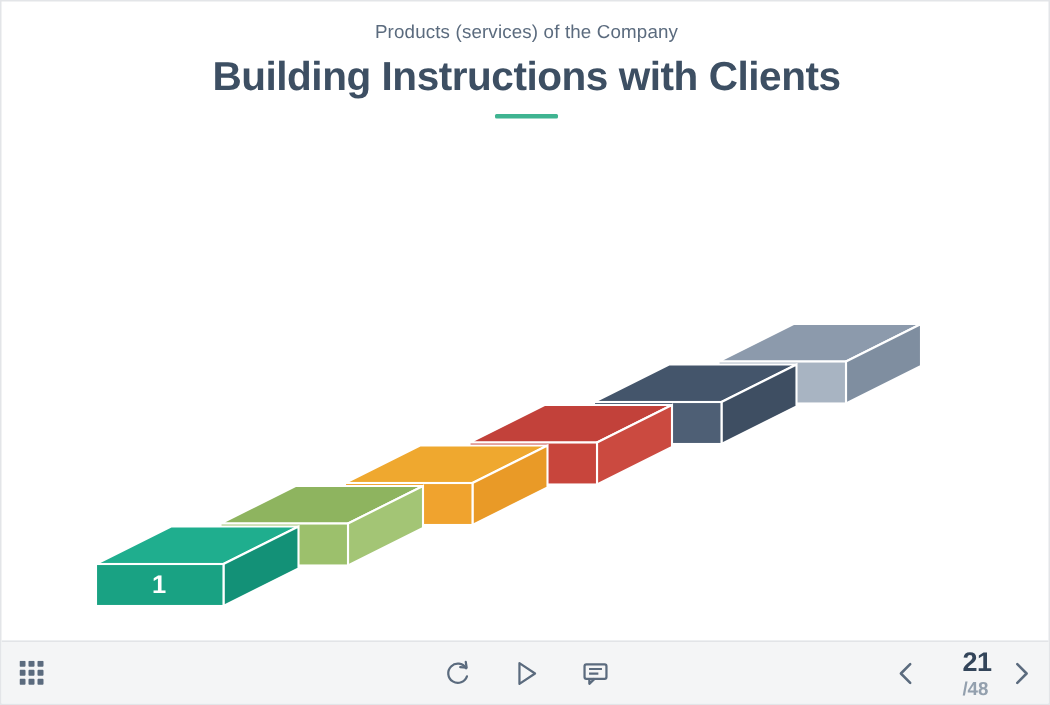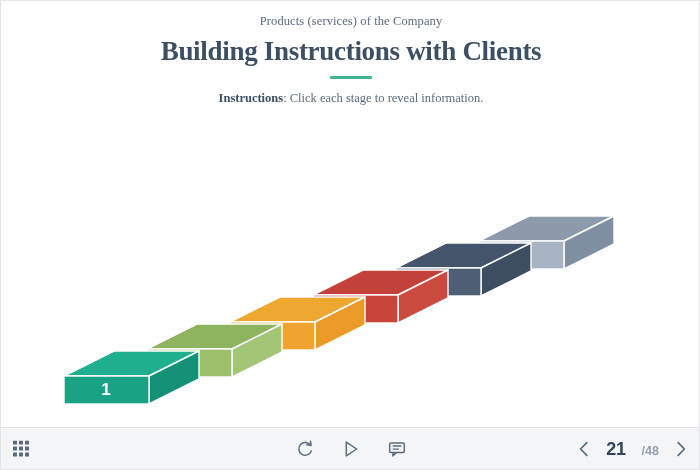--- a/index.html
+++ b/index.html
@@ -22,21 +22,20 @@
     border: 1px solid #e3e5e8;
   }
 
   
   .header {
     position: absolute;
     top: 0;
     left: 0;
     width: 700px;
     text-align: center;
-    font-family: Liberation Serif, serif;
   }
   .eyebrow {
     margin-top: 12px;
     font-size: 12.5px;
     color: #5b6b7e;
     letter-spacing: 0.1px;
     line-height: 16px;
   }
   .slide-title {
     margin-top: 6px;
@@ -125,20 +124,21 @@
     display: flex;
     align-items: center;
     justify-content: center;
     cursor: pointer;
     line-height: 0;
   }
   .pager {
     display: flex;
     align-items: baseline;
     color: #3d4f63;
+    flex-direction: column;
   }
   .pager .cur {
     font-size: 18px;
     font-weight: bold;
     color: #33455a;
     letter-spacing: -0.3px;
   }
   .pager .tot {
     font-size: 12.5px;
     font-weight: bold;
@@ -148,21 +148,20 @@
 </style>
 </head>
 <body>
 
 <div id="slide">
 
   <div class="header">
     <div class="eyebrow">Products (services) of the Company</div>
     <div class="slide-title" style="color: rgb(61, 79, 99);">Building Instructions with Clients</div>
     <div class="title-rule" style="background: rgb(63, 180, 145);"></div>
-    <div class="instructions"><span class="lead">Instructions</span><span>: Click each stage to reveal information.</span></div>
   </div>
 
   <div class="stage">
     <svg class="stair-svg" viewBox="0 0 700 315" xmlns="http://www.w3.org/2000/svg">
 
       <g>
         <polygon points="478,130 528,105 613,105 563,130" fill="#8C9AAC" stroke="#ffffff" stroke-width="1.4"></polygon>
         <polygon points="563,130 613,105 613,133 563,158" fill="#7F8EA0" stroke="#ffffff" stroke-width="1.4"></polygon>
         <rect x="478" y="130" width="85" height="28" fill="#A8B4C2" stroke="#ffffff" stroke-width="1.4"></rect>
         <text class="step-num" x="520" y="149" text-anchor="middle">6</text>

